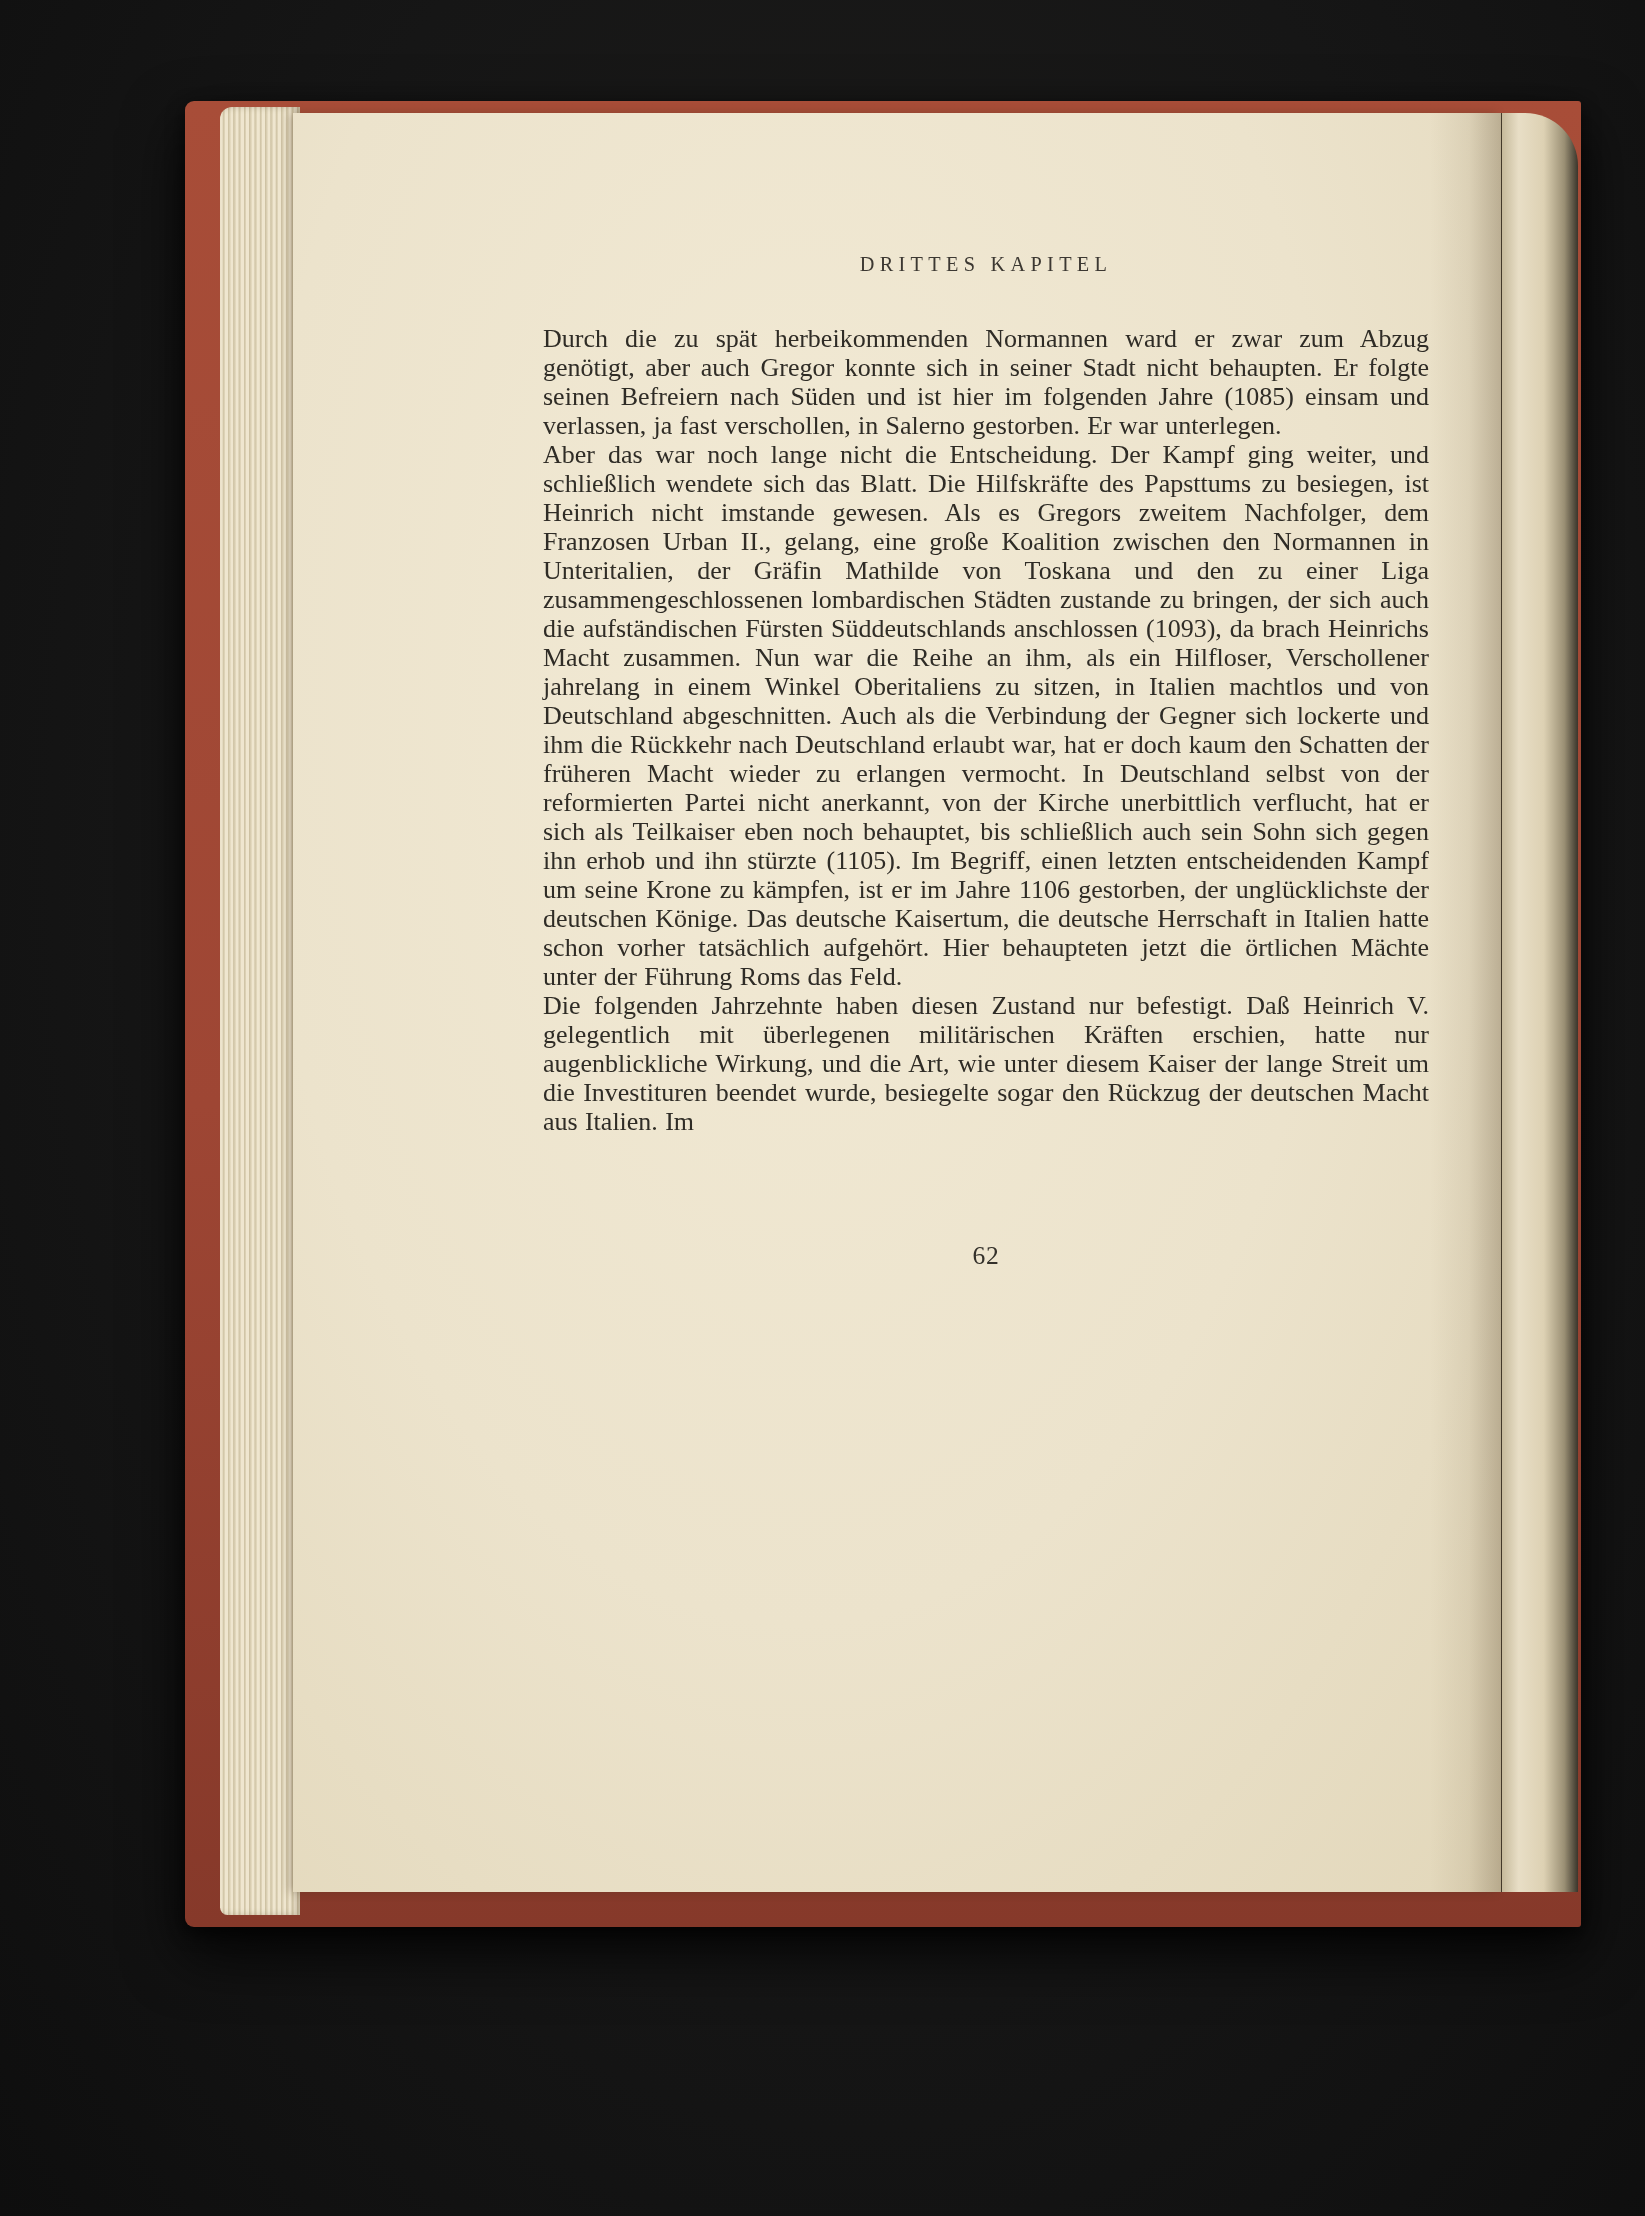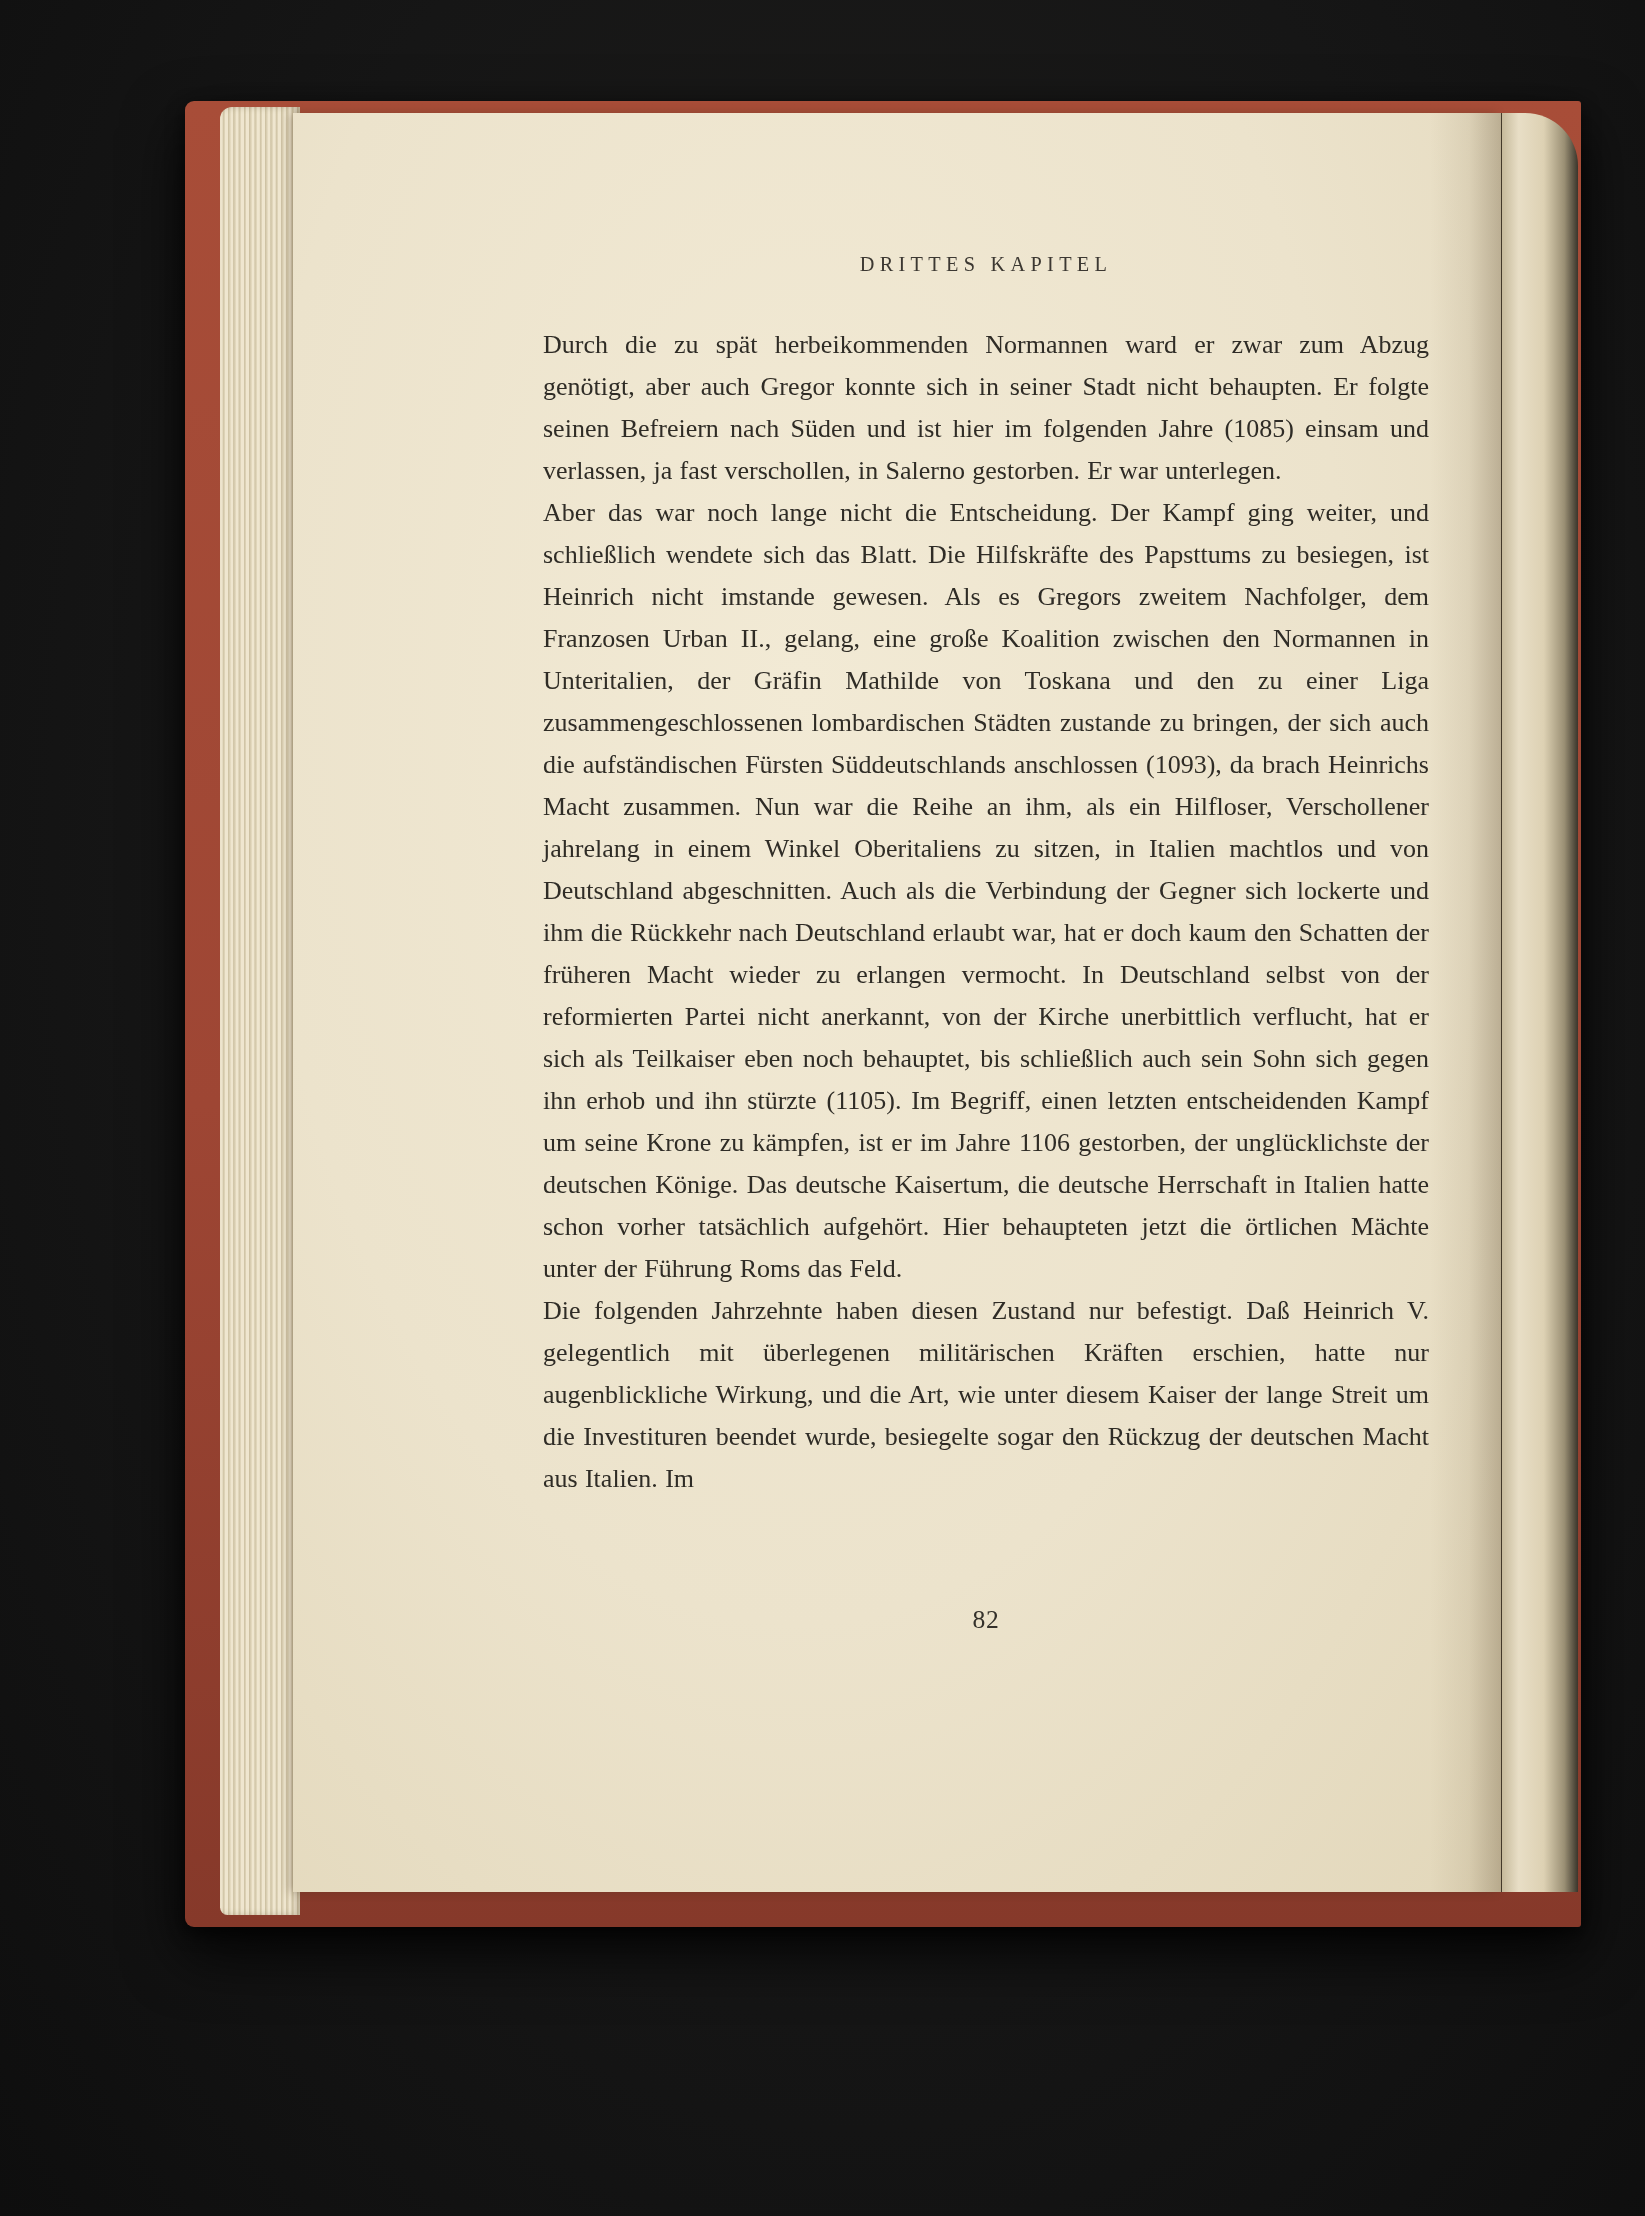--- a/index.html
+++ b/index.html
@@ -69,21 +69,21 @@
     margin: 0 0 48px 0;
     text-align: center;
     font-size: 20.3px;
     font-weight: normal;
     letter-spacing: 5.3px;
     color: #3c3832;
   }
   .body-text p {
     margin: 0;
     font-size: 26px;
-    line-height: 42px;
+    line-height: 29px;
     text-align: justify;
     hyphens: auto;
     -webkit-hyphens: auto;
     word-spacing: 0.8px;
   }
   .page-number {
     margin-top: 105px;
     text-align: center;
     font-size: 25.6px;
     letter-spacing: 0.8px;
@@ -101,21 +101,21 @@
   <div class="page">
     <div class="content">
       <h1 class="chapter-header">DRITTES KAPITEL</h1>
 
       <div class="body-text">
         <p>Durch die zu spät herbeikommenden Normannen ward er zwar zum Abzug genötigt, aber auch Gregor konnte sich in seiner Stadt nicht behaupten. Er folgte seinen Befreiern nach Süden und ist hier im folgenden Jahre (1085) einsam und verlassen, ja fast verschollen, in Salerno gestorben. Er war unterlegen.</p>
         <p>Aber das war noch lange nicht die Entscheidung. Der Kampf ging weiter, und schließlich wendete sich das Blatt. Die Hilfskräfte des Papsttums zu besiegen, ist Heinrich nicht imstande gewesen. Als es Gregors zweitem Nachfolger, dem Franzosen Urban II., gelang, eine große Koalition zwischen den Normannen in Unteritalien, der Gräfin Mathilde von Toskana und den zu einer Liga zusammengeschlossenen lombardischen Städten zustande zu bringen, der sich auch die aufständischen Fürsten Süddeutschlands anschlossen (1093), da brach Heinrichs Macht zusammen. Nun war die Reihe an ihm, als ein Hilfloser, Verschollener jahrelang in einem Winkel Oberitaliens zu sitzen, in Italien machtlos und von Deutschland abgeschnitten. Auch als die Verbindung der Gegner sich lockerte und ihm die Rückkehr nach Deutschland erlaubt war, hat er doch kaum den Schatten der früheren Macht wieder zu erlangen vermocht. In Deutschland selbst von der reformierten Partei nicht anerkannt, von der Kirche unerbittlich verflucht, hat er sich als Teilkaiser eben noch behauptet, bis schließlich auch sein Sohn sich gegen ihn erhob und ihn stürzte (1105). Im Begriff, einen letzten entscheidenden Kampf um seine Krone zu kämpfen, ist er im Jahre 1106 gestorben, der unglücklichste der deutschen Könige. Das deutsche Kaisertum, die deutsche Herrschaft in Italien hatte schon vorher tatsächlich aufgehört. Hier behaupteten jetzt die örtlichen Mächte unter der Führung Roms das Feld.</p>
         <p>Die folgenden Jahrzehnte haben diesen Zustand nur befestigt. Daß Heinrich V. gelegentlich mit überlegenen militärischen Kräften erschien, hatte nur augenblickliche Wirkung, und die Art, wie unter diesem Kaiser der lange Streit um die Investituren beendet wurde, besiegelte sogar den Rückzug der deutschen Macht aus Italien. Im</p>
       </div>
 
-      <div class="page-number">82</div>
+      <div class="page-number">62</div>
     </div>
 
     <div class="gutter-shadow"></div>
   </div>
 
   <div class="facing-edge"></div>
 </div>
 
 
 </body></html>

